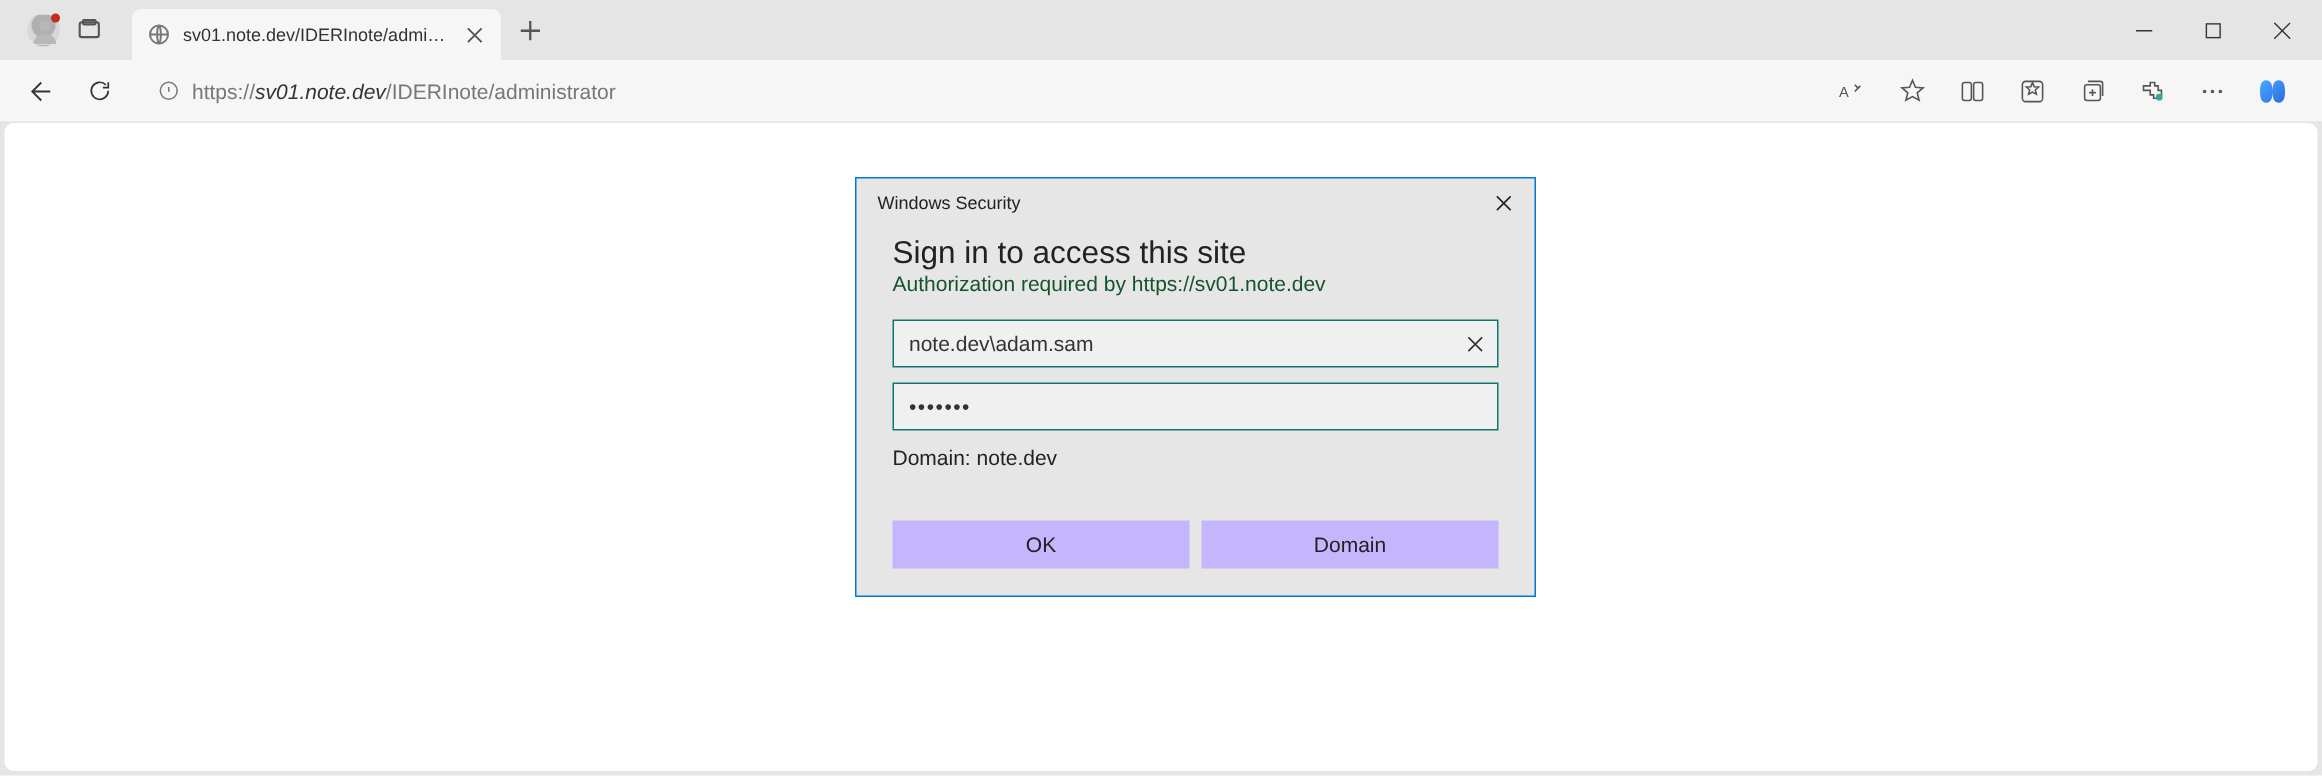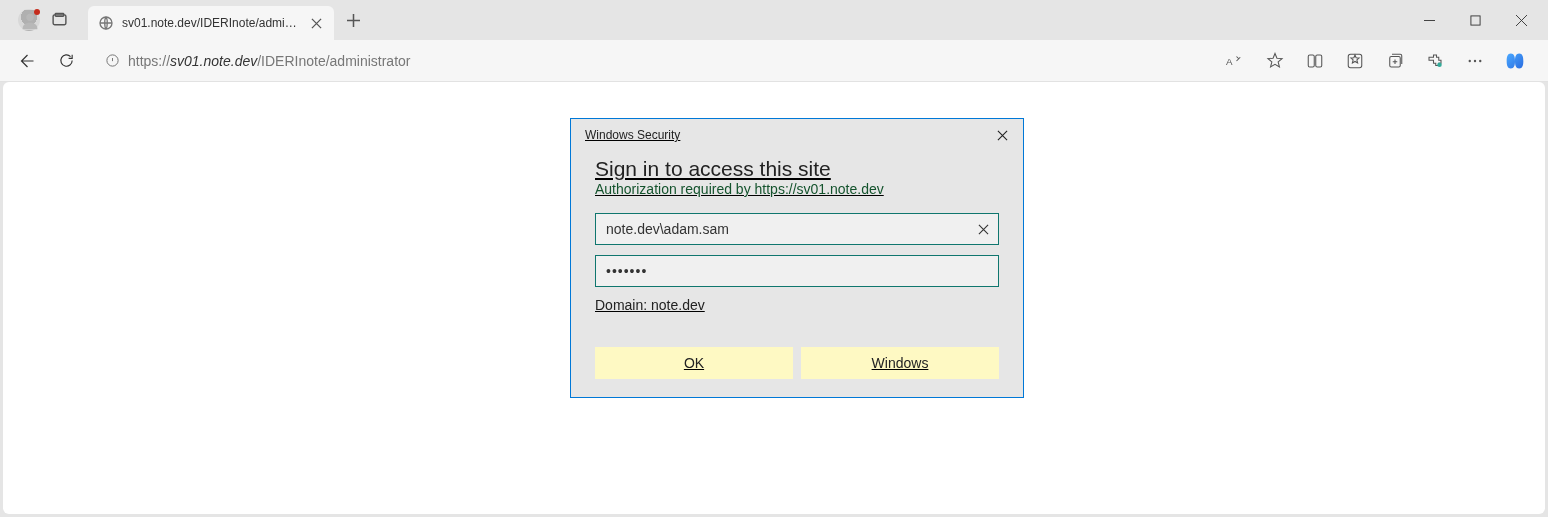--- a/index.html
+++ b/index.html
@@ -29,34 +29,34 @@
     .lock { width:16px;height:16px;color:#666;display:flex;align-items:center;justify-content:center;}
     .url { font-size:14px; color:#777;}
     .url .host { color:#333;font-style:italic;}
     .right-tools { display:flex; align-items:center; gap:2px; padding-right:6px;}
     .tool { width: 38px; height:34px; display:flex;align-items:center;justify-content:center; color:#333;}
     
     
     .page { background:#fff; position:absolute; top:82px; left:3px; right:3px; bottom:3px; border-radius:6px; }
     
     
-    .dialog { position:absolute; top:118px; left:570px; width:454px; background:#e6e6e6; border: 1px solid #0078d7; box-shadow:none;text-decoration:underline;}
+    .dialog { position:absolute; top:118px; left:570px; width:454px; background:#e6e6e6; border: 1px solid #0078d7; box-shadow:none;}
     .dlg-titlebar { display:flex; align-items:center; height:32px; padding:0 8px 0 14px;}
     .dlg-title { font-size:12px; color:#222;}
     .dlg-close { margin-left:auto; width:26px;height:26px;display:flex;align-items:center;justify-content:center;}
     .dlg-body { padding: 0 24px 18px 24px;}
     .dlg-heading { font-size:21px; font-weight:400; color:#222; margin-top:6px; margin-bottom:0;}
     .dlg-sub { font-size:14px; color:#14532d; margin-bottom:16px;}
     .field-wrap { position:relative; margin-bottom:10px;}
     .txt { width:100%; height:32px; border:1px solid #0f766e; background:#f0f0f0; padding:0 28px 0 10px; font-size:14px; color:#333;}
     .txt-pass { font-family: Arial; letter-spacing: 1px;}
     .clear-btn { position:absolute; right:6px; top:6px; width:20px;height:20px;display:flex;align-items:center;justify-content:center;color:#333;}
     .domain-line { font-size:14px; color:#222; margin-top:6px;}
     .dlg-buttons { display:flex; gap:8px; margin-top:34px;}
-    .dlg-btn { flex:1; height:32px; background:#fef9c3; border:none; font-size:14px; color:#222; cursor:pointer;}
+    .dlg-btn { flex:1; height:32px; background:#c4b5fd; border:none; font-size:14px; color:#222; cursor:pointer;}
     
     svg { display:block;}
   </style>
 </head>
 <body>
 
 <div class="titlebar">
   <div class="profile-area">
     <div class="avatar">
       <div class="avatar-dot"></div>
@@ -209,16 +209,16 @@
             <path d="M1 1l10 10M11 1L1 11"></path>
           </svg>
         </div>
     </div>
     <div class="field-wrap">
       <input class="txt txt-pass" value="•••••••" style="">
     </div>
     <div class="domain-line">Domain: note.dev</div>
     <div class="dlg-buttons">
       <button class="dlg-btn">OK</button>
-      <button class="dlg-btn">Windows</button>
+      <button class="dlg-btn">Domain</button>
     </div>
   </div>
 </div>
 
 </body></html>

